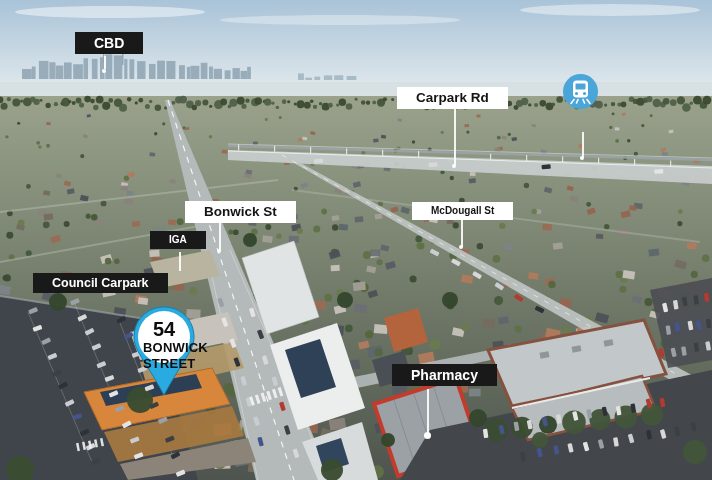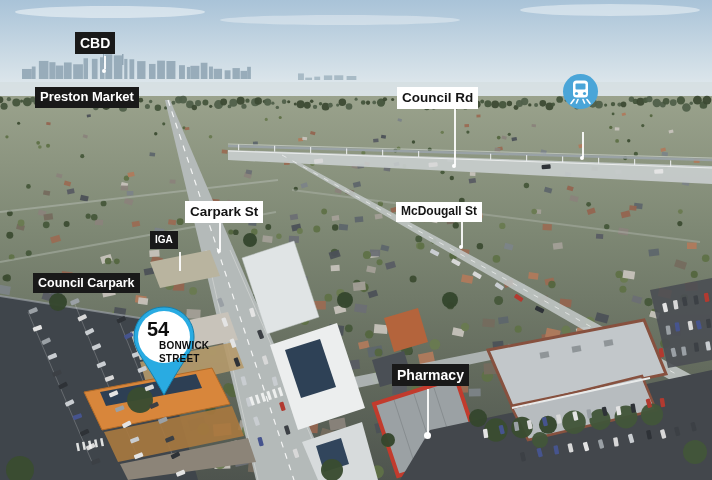--- a/index.html
+++ b/index.html
@@ -1,29 +1,29 @@
 <!DOCTYPE html>
 <html style="--pin-blue: #29ABE2; --station-blue: #4AA5D8; --dark-bg: #191919; --subject-orange: #D8863B; --pharm-red: #C23B2D;"><head>
 <meta charset="utf-8">
 <style>
   html,body{margin:0;padding:0;background:#fff}
   #stage{position:relative;width:712px;height:480px;overflow:hidden;
          font-family:"Liberation Sans",sans-serif;background:#8f977f}
   #scene{position:absolute;left:0;top:0}
-  .lbl{position:absolute;font-weight:700;padding:3px 5px;white-space:nowrap;z-index:5;line-height:1.15}
+  .lbl{position:absolute;font-weight:700;padding:3px 19px;white-space:nowrap;z-index:5;line-height:1.15}
   .dark{background:var(--dark-bg,#191919);color:#fff}
   .semi{background:rgba(32,32,32,.9);color:#fff;letter-spacing:.4px}
   .light{background:#ffffff;color:#141414}
   .leader{position:absolute;width:1.5px;background:rgba(255,255,255,.9);z-index:4}
   .ldot{position:absolute;border-radius:50%;background:#fff;z-index:4}
   .station{position:absolute;z-index:5}
   .pin{position:absolute;z-index:6;width:66px;height:90px}
-  .pin-text{position:absolute;top:13px;left:16px;width:66px;text-align:left;color:#0d0d0d}
+  .pin-text{position:absolute;top:13px;left:0;width:66px;text-align:center;color:#0d0d0d}
   .pin-num{font-size:20px;font-weight:700;line-height:1}
-  .pin-street{font-size:10px;font-weight:700;line-height:1.25;margin:1px auto 0;width:42px;letter-spacing:.2px}
+  .pin-street{font-size:13px;font-weight:700;line-height:1.25;margin:1px auto 0;width:42px;letter-spacing:.2px}
 </style>
 </head>
 <body>
 
 <div id="stage">
 
   <svg id="scene" width="712" height="480" viewBox="0 0 712 480">
     <defs>
       <linearGradient id="skyg" x1="0" y1="0" x2="0" y2="1">
         <stop offset="0" stop-color="#a9c3d8"></stop>
@@ -951,24 +951,23 @@
   <div class="ldot" style="left:580px;top:156px;width:4px;height:4px"></div>
   <div class="leader" style="left:219px;top:221px;height:29px"></div>
   <div class="ldot" style="left:217px;top:249px;width:4px;height:4px"></div>
   <div class="leader" style="left:461px;top:220px;height:27px"></div>
   <div class="ldot" style="left:459px;top:245px;width:4px;height:4px"></div>
   <div class="leader" style="left:179px;top:252px;height:19px"></div>
   <div class="leader" style="left:427px;top:389px;height:44px"></div>
   <div class="ldot" style="left:424px;top:432px;width:7px;height:7px"></div>
 
   <div class="lbl dark" style="left:75px;top:32px;font-size:14px">CBD</div>
-  <div class="lbl dark" style="left:35px;top:87px;font-size:13px">Preston Market</div>
-  <div class="lbl light" style="left:397px;top:87px;font-size:13.5px">Council Rd</div>
-  <div class="lbl light" style="left:185px;top:201px;font-size:13.5px">Carpark St</div>
-  <div class="lbl light" style="left:396px;top:202px;font-size:12px">McDougall St</div>
+  <div class="lbl light" style="left:397px;top:87px;font-size:13.5px">Carpark Rd</div>
+  <div class="lbl light" style="left:185px;top:201px;font-size:13.5px">Bonwick St</div>
+  <div class="lbl light" style="left:412px;top:202px;font-size:10px">McDougall St</div>
   <div class="lbl dark" style="left:150px;top:231px;font-size:10px">IGA</div>
   <div class="lbl dark" style="left:33px;top:273px;font-size:12.5px">Council Carpark</div>
   <div class="lbl dark" style="left:392px;top:364px;font-size:14px">Pharmacy</div>
 
   <div class="station" style="left:562px;top:73px">
     <svg width="37" height="37" viewBox="0 0 37 37">
       <circle cx="18.5" cy="18.5" r="17.5" style="fill:var(--station-blue,#4AA5D8)" stroke="#ffffff" stroke-width="0"></circle>
       <rect x="11" y="7.5" width="15" height="17" rx="3.5" fill="#ffffff"></rect>
       <rect x="13.5" y="10.5" width="10" height="6" rx="1" style="fill:var(--station-blue,#4AA5D8)"></rect>
       <circle cx="14.5" cy="20.5" r="1.6" style="fill:var(--station-blue,#4AA5D8)"></circle>

